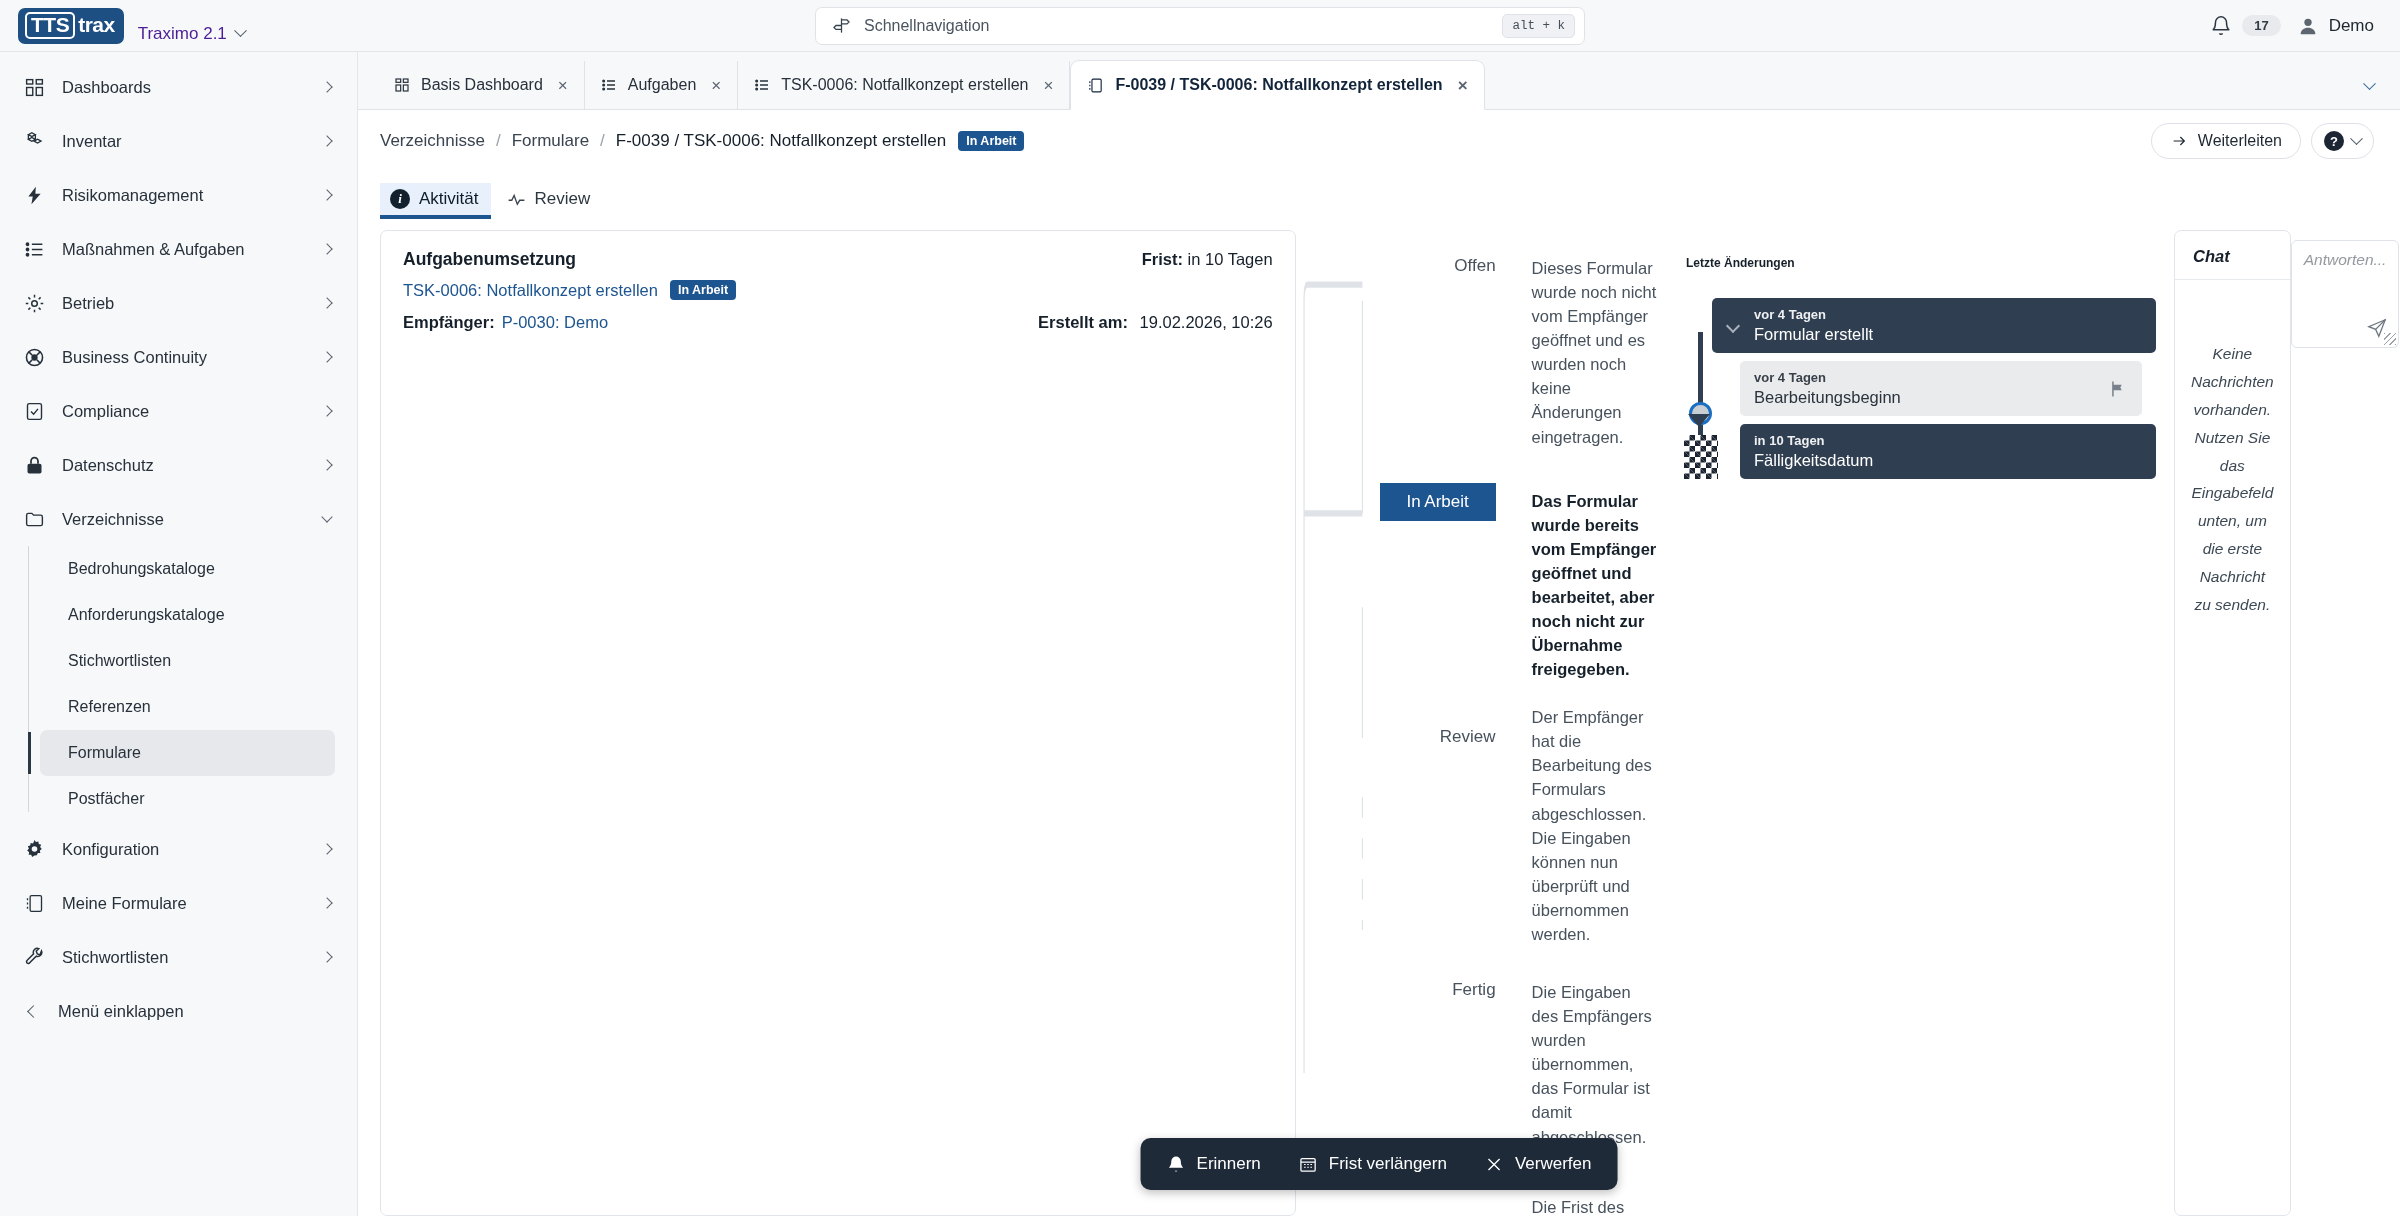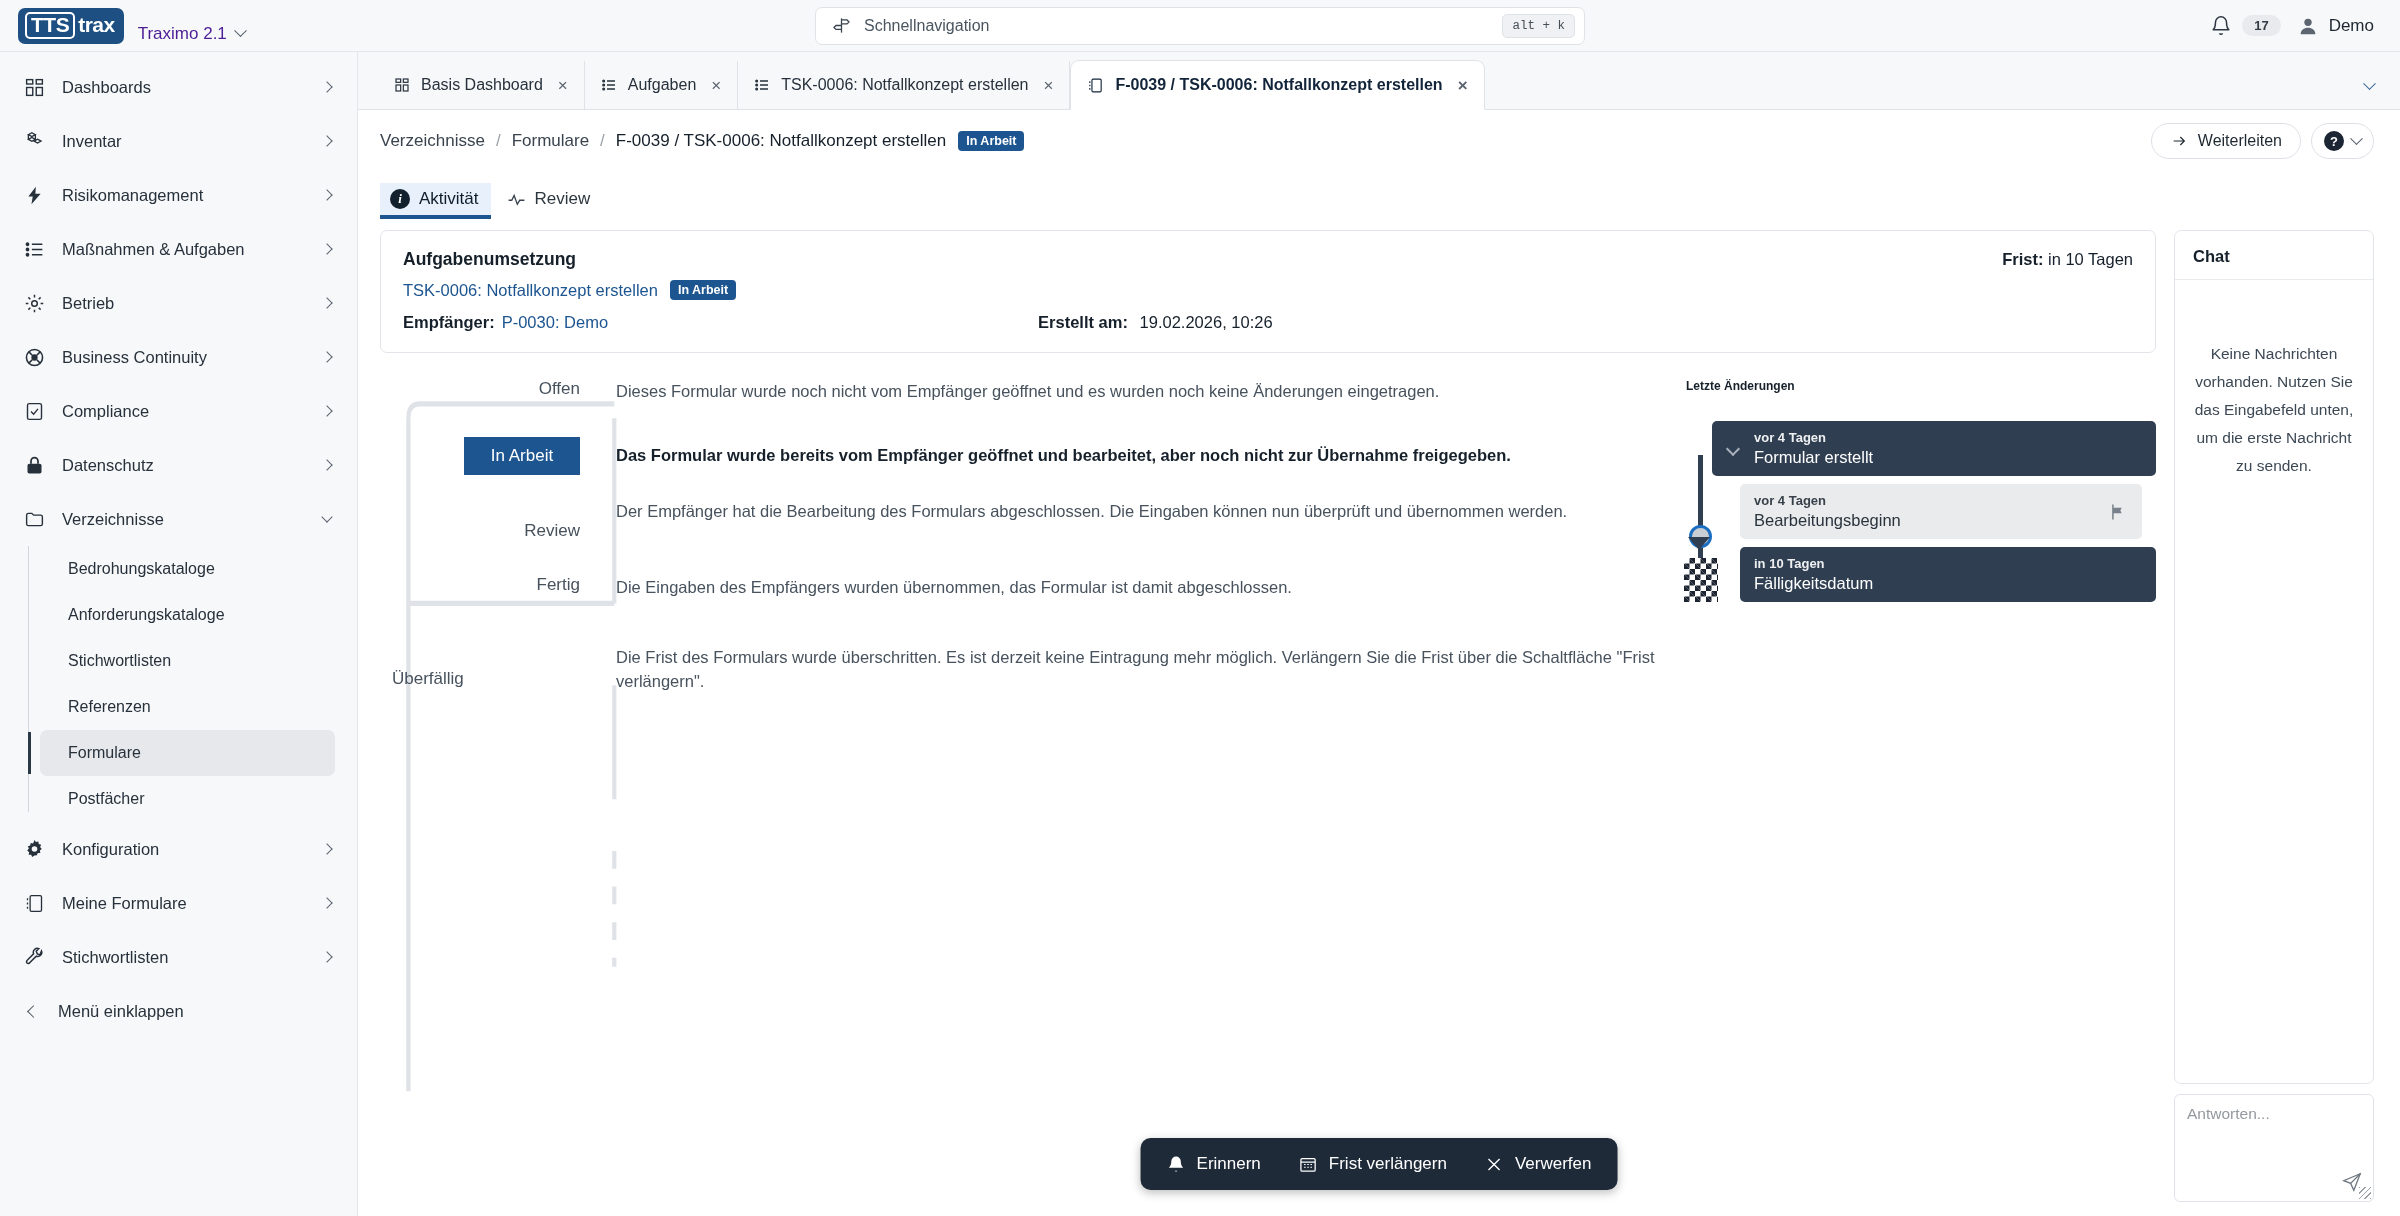--- a/index.html
+++ b/index.html
@@ -123,21 +123,21 @@
   }
   .qmark { width:20px;height:20px;border-radius:50%;background:#1b2533;color:#fff;font-size:13px;font-weight:700;display:flex;align-items:center;justify-content:center;}
 
   .subtabs { height: 46px; flex:0 0 46px; display:flex; align-items:flex-end; gap: 6px; border-bottom:none;}
   .subtab { display:flex; align-items:center; gap:9px; font-size:17px; color:#2d3views; color:#2d3740; padding: 6px 12px 9px 10px; cursor:pointer; position:relative;}
   .subtab.active { background:#e8f1fb; color:#0f1c2b; font-weight:400;}
   .subtab.active::after { content:""; position:absolute; left:0; right:0; bottom:-1px; height:4px; background:#1d5590;}
   .info-dot { width:20px;height:20px;border-radius:50%;background:#13212f;color:#fff;font-size:13px;font-style:italic;font-weight:700;display:flex;align-items:center;justify-content:center;font-family:"Liberation Serif",serif;}
 
   .panes { flex:1; display:flex; gap: 18px; padding: 12px 0 0 0; min-height:0; }
-  .leftpane { flex:1; min-width:0; display:flex; flex-direction:column; }
+  .leftpane { flex:1; min-width:0; display:flex; flex-direction:row; }
   .card {
     border:1px solid #e1e5ea; border-radius:7px; background:#fff;
   }
   .summary { padding: 18px 22px 20px 22px; }
   .srow1 { display:flex; align-items:baseline; }
   .stitle { font-size:17.5px; font-weight:700; color:#16202b; }
   .sfrist { margin-left:auto; font-size:16.5px; color:#16202b; }
   .sfrist b { font-weight:700; }
   .srow2 { margin-top:10px; display:flex; align-items:center; }
   .link { color:#1d5590; font-size:16.5px; cursor:pointer; }
@@ -171,21 +171,21 @@
       linear-gradient(45deg,#1b2430 25%,transparent 25%,transparent 75%,#1b2430 75%);
     background-size:11px 11px; background-position:0 0,5.5px 5.5px; background-color:#ffffff;}
   .tl-card { border-radius:5px; padding: 9px 14px; margin-bottom: 8px; position:relative; display:flex; align-items:center; }
   .tl-card.dark { background:#2f3e51; color:#ffffff; }
   .tl-card.light { background:#e9ebed; color:#2a333d; margin-left:28px; margin-right:14px;}
   .tl-when { font-size:13px; font-weight:700; opacity:.92; }
   .tl-what { font-size:16.5px; margin-top:3px; }
   .tl-card .body2{flex:1;}
   .tl-chev { width:10px;height:10px;border-right:2px solid #aab3bd;border-bottom:2px solid #aab3bd;transform:rotate(45deg);margin-right:16px;margin-left:2px;}
 
-  .chatpane { width: 200px; flex:0 0 200px; display:flex; flex-direction:column; }
+  .chatpane { width: 200px; flex:0 0 200px; display:flex; flex-direction:row;font-style:italic; }
   .chatcard { flex:1; border:1px solid #e1e5ea; border-radius:7px; display:flex; flex-direction:column; background:#fff; min-height:0;}
   .chat-head { padding: 16px 18px 13px 18px; font-size:16.5px; font-weight:700; color:#16202b; border-bottom:1px solid #e8ebee;}
   .chat-empty { flex:1; display:flex; align-items:flex-start; justify-content:center; padding: 60px 16px 0 16px; text-align:center; font-size:15.5px; color:#3c4854; line-height:1.8;}
   .chat-input { margin: 10px 0 14px 0; border:1px solid #dfe3e8; border-radius:6px; height:108px; position:relative; padding:10px 12px; color:#93999f; font-size:15.5px; background:#fff;}
   .send-ic { position:absolute; right:10px; bottom:8px; color:#6d767f;}
   .resize-h { position:absolute; right:2px; bottom:2px; width:12px;height:12px;
      background: repeating-linear-gradient(135deg,#9aa1a8 0 1px,transparent 1px 4px);}
 
   
   .actionbar {

